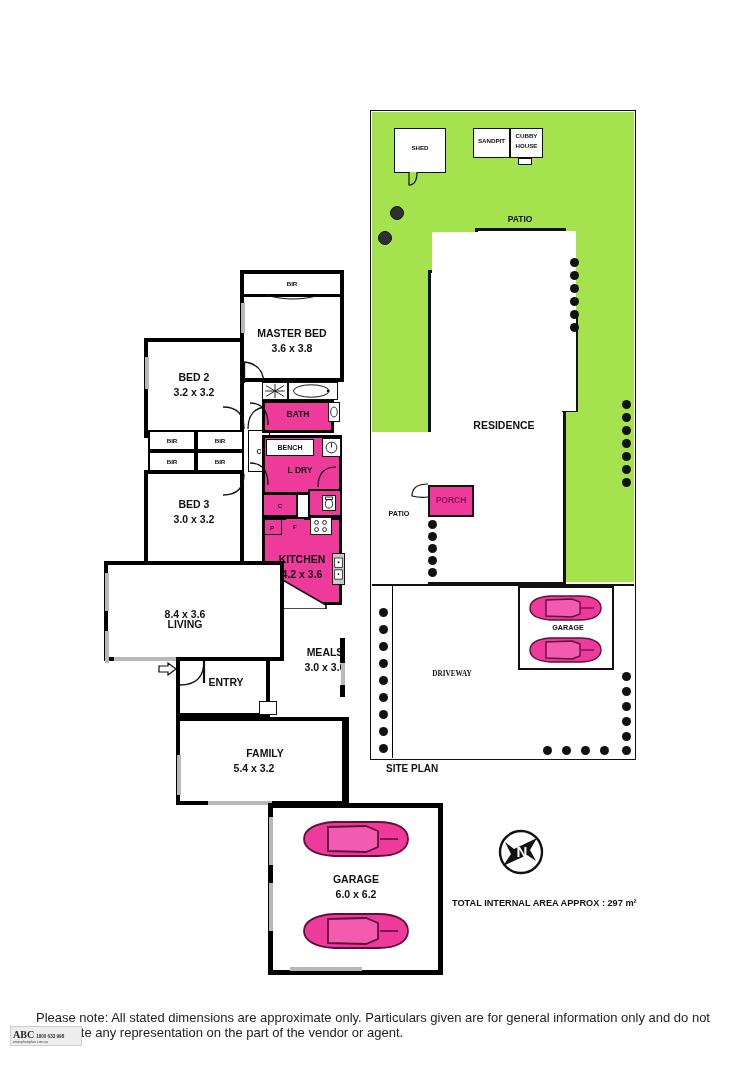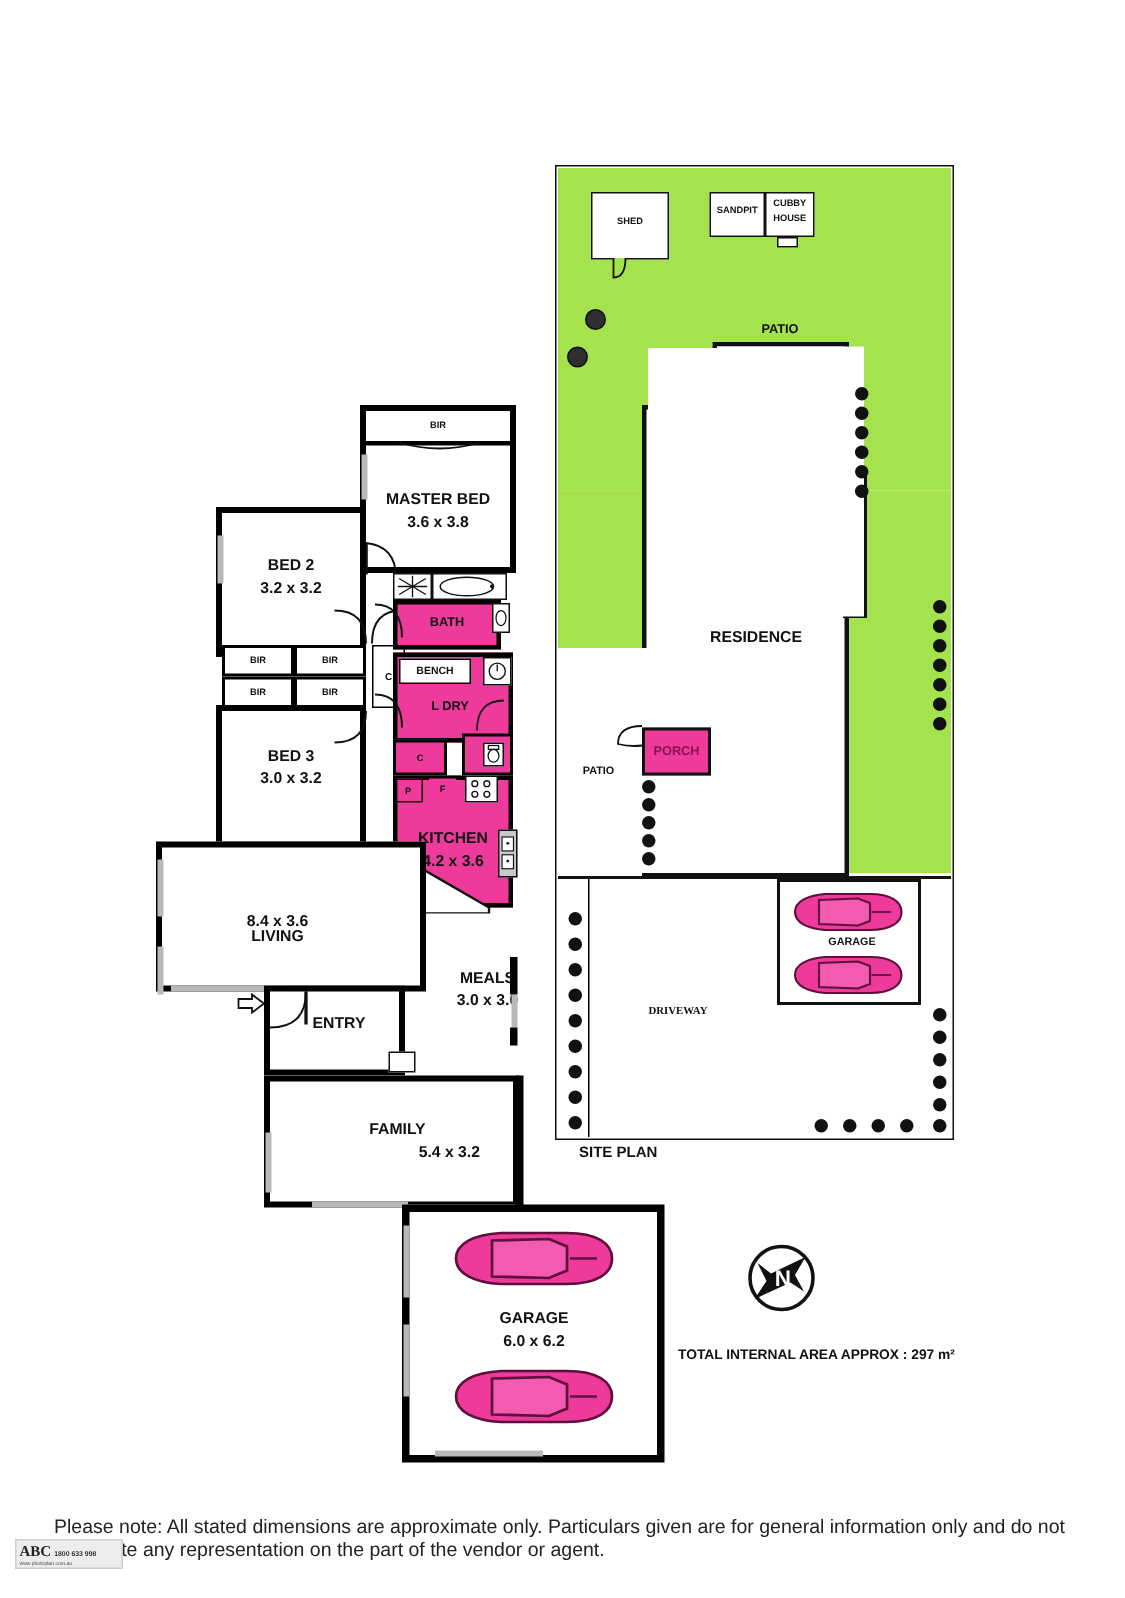--- a/index.html
+++ b/index.html
@@ -402,21 +402,21 @@
 
     <div class="wall" style="left:240px; top:373px; width:5px; height:25px;"></div>
     <div class="glass" style="left:241px; top:398px; width:3.5px; height:22px;"></div>
     <div class="wall" style="left:240px; top:420px; width:5px; height:12px;"></div>
 
     <div class="abs" style="left:159px; top:436px; width:18px; height:14px; border:1.6px solid #111; background:#fff;"></div>
     <div class="label lbl7" style="left:148px; top:452px; width:42px;">HEATER</div>
 
     <div class="room" style="left:76px; top:452px; width:170px; height:88px; border:4px solid #000;"></div>
     <div class="label lbl11" style="left:110px; top:482px; width:110px;">FAMILY</div>
-    <div class="label lbl11" style="left:110px; top:497px; width:110px;text-align:right;">5.4 x 3.2</div>
+    <div class="label lbl11" style="left:99px; top:497px; width:110px;">5.4 x 3.2</div>
     <div class="glass" style="left:77px; top:490px; width:3.5px; height:40px;"></div>
     <div class="glass" style="left:108px; top:536px; width:64px; height:3.5px;"></div>
 
     <div class="room" style="left:168px; top:538px; width:175px; height:172px; border:5px solid #000;"></div>
     <div class="label lbl11" style="left:176px; top:608px; width:160px;">GARAGE</div>
     <div class="label lbl11" style="left:176px; top:623px; width:160px;">6.0 x 6.2</div>
     <div class="glass" style="left:169px; top:552px; width:3.5px; height:48px;"></div>
     <div class="glass" style="left:169px; top:618px; width:3.5px; height:48px;"></div>
     <div class="glass" style="left:190px; top:702px; width:72px; height:3.5px;"></div>
 

